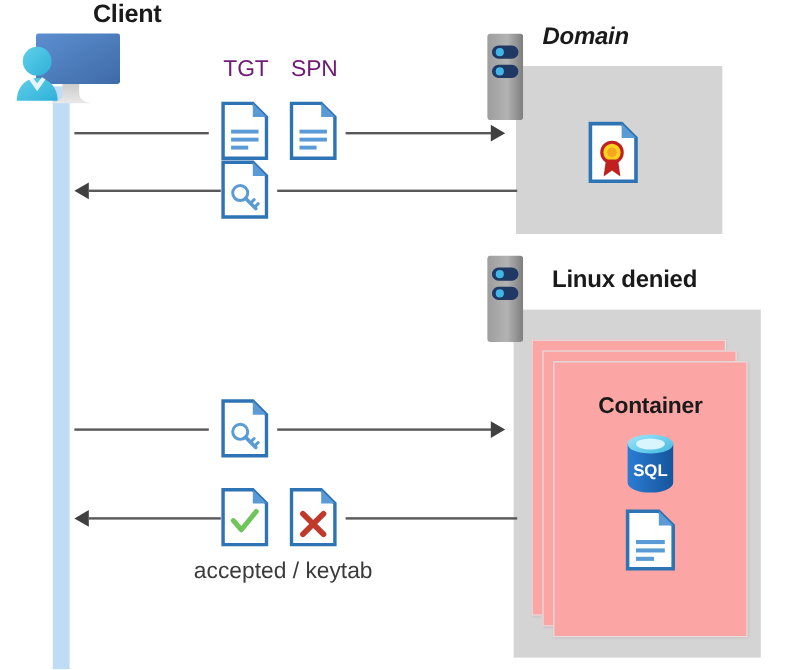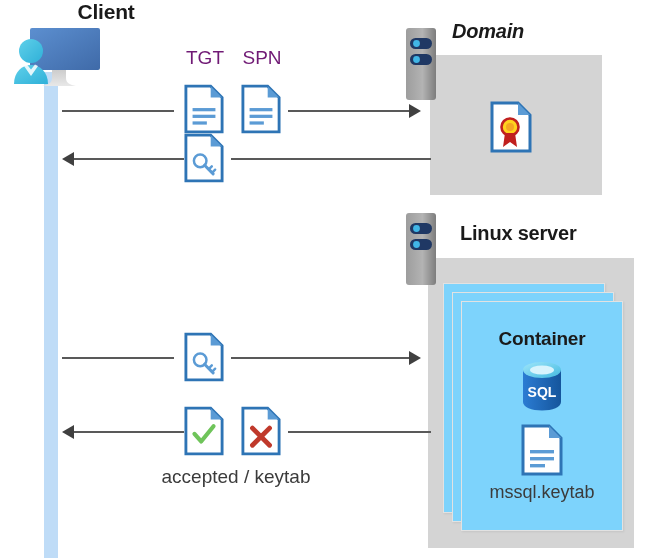--- a/index.html
+++ b/index.html
@@ -70,21 +70,21 @@
 
   
   .rack { width: 30px; height: 72px; }
   #dc-rack    { left: 406px; top: 28px; }
   #linux-rack { left: 406px; top: 213px; }
 
   
   #container-stack { left: 443px; top: 283px; width: 178px; height: 248px; }
   .card {
     position: absolute;
-    background: #7dd3fc;
+    background: #fca5a5;
     border: 1px solid #e2e2e2;
     box-shadow: 1px 1px 2px rgba(0,0,0,0.08);
   }
   #card-back   { left: 0px;  top: 0px;  width: 160px; height: 228px; }
   #card-mid    { left: 9px;  top: 9px;  width: 160px; height: 228px; }
   #card-front  { left: 18px; top: 18px; width: 160px; height: 228px; }
 
   .keytab-label {
     position: absolute;
     left: 0; top: 180px; width: 100%;
@@ -199,21 +199,21 @@
   <div class="abs rack" id="linux-rack">
     <svg width="30" height="72" viewBox="0 0 30 72">
       <rect x="0" y="0" width="30" height="72" rx="3" fill="url(#rackGrad1)"></rect>
       <rect x="4" y="10" width="22" height="11" rx="5.5" fill="#1f3864"></rect>
       <circle cx="10.5" cy="15.5" r="3.4" fill="#41b6e6"></circle>
       <rect x="4" y="26" width="22" height="11" rx="5.5" fill="#1f3864"></rect>
       <circle cx="10.5" cy="31.5" r="3.4" fill="#41b6e6"></circle>
     </svg>
   </div>
 
-  <div class="abs title-bold" id="linux-title">Linux server</div>
+  <div class="abs title-bold" id="linux-title">Linux denied</div>
 
   <div class="abs" id="container-stack">
     <div class="card" id="card-back"></div>
     <div class="card" id="card-mid"></div>
     <div class="card" id="card-front">
 
       <div class="abs title-bold" id="container-title">Container</div>
 
       <div class="abs" style="left:58px; top:58px;">
         <svg width="44" height="52" viewBox="0 0 44 52">
@@ -237,21 +237,20 @@
       <div class="abs" style="left:59px; top:122px;">
         <svg width="42" height="52" viewBox="0 0 42 52">
           <path d="M2 2 h26 l12 12 v36 h-38 z" fill="#ffffff" stroke="#2e74b5" stroke-width="3"></path>
           <path d="M28 2 l12 12 h-12 z" fill="#5b9bd5"></path>
           <rect x="9" y="26" width="24" height="3.4" fill="#5b9bd5"></rect>
           <rect x="9" y="33" width="24" height="3.4" fill="#5b9bd5"></rect>
           <rect x="9" y="40" width="15" height="3.4" fill="#5b9bd5"></rect>
         </svg>
       </div>
 
-      <div class="keytab-label">mssql.keytab</div>
     </div>
   </div>
 
   <div class="abs msg-line" style="left:62px; top:110px; width:112px;"></div>
   <div class="abs msg-line" style="left:288px; top:110px; width:122px;"></div>
   <div class="abs arrow-head arrow-right" style="left:409px; top:104px;"></div>
 
   <div class="doc-label" id="tgt-label">TGT</div>
   <div class="doc-label" id="spn-label">SPN</div>
 

